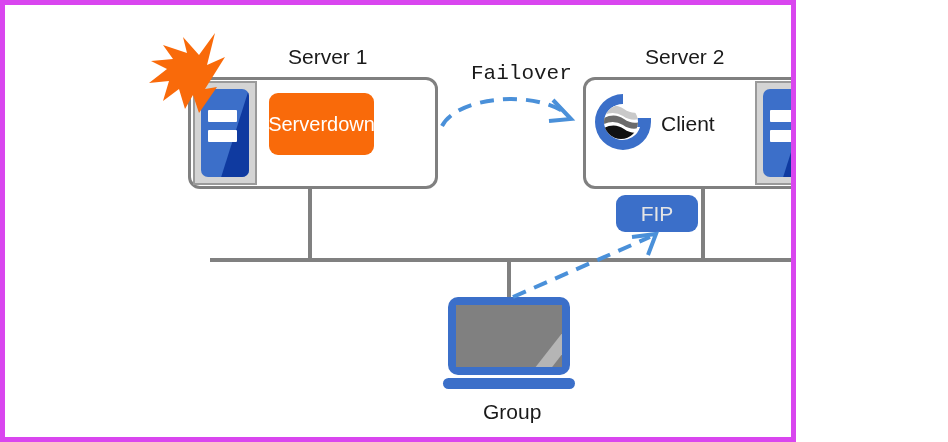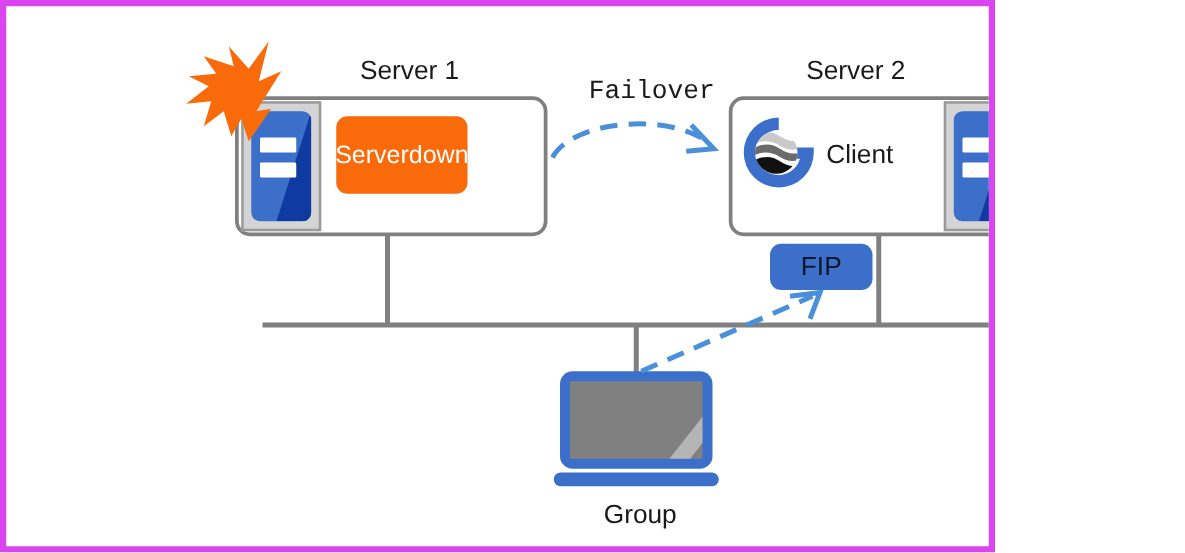--- a/index.html
+++ b/index.html
@@ -102,21 +102,21 @@
     font-family: "Liberation Sans", sans-serif;
   }
 
   
   #fip-badge {
     position: absolute;
     left: 611px; top: 190px;
     width: 82px; height: 37px;
     background: #3b6fc9;
     border-radius: 9px;
-    color: #0f172a;
+    color: #e5e5e5;
     font-size: 21px;
     display: flex;
     align-items: center;
     justify-content: center;
     font-family: "Liberation Sans", sans-serif;
   }
 
   
   #burst { left: 142px; top: 26px; width: 96px; height: 94px; }
 

